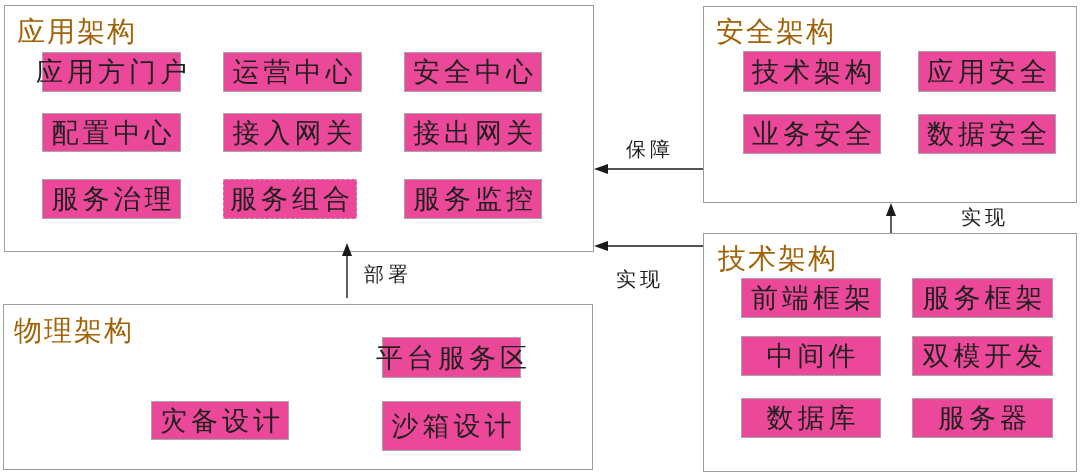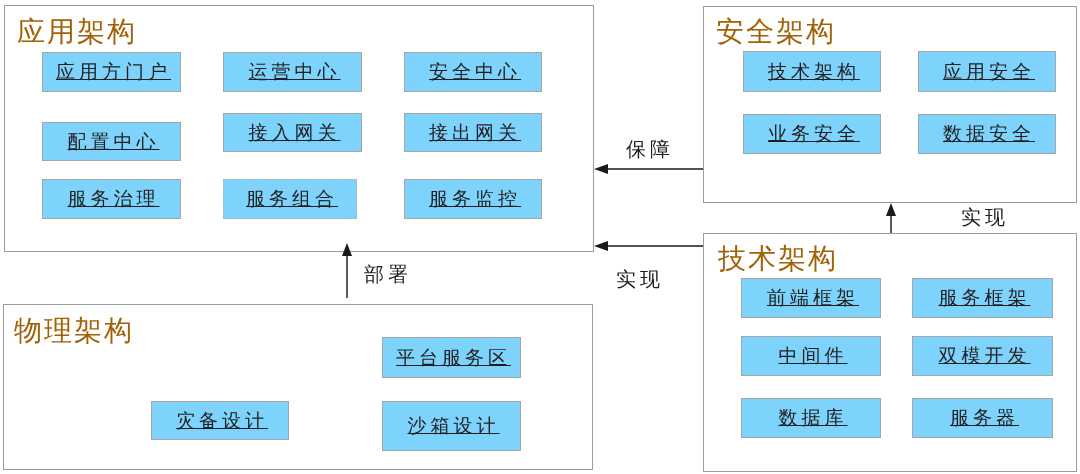--- a/index.html
+++ b/index.html
@@ -25,31 +25,30 @@
   .panel-title {
     position: absolute;
     font-size: 28px;
     letter-spacing: 2px;
     color: #a16207;
     white-space: nowrap;
   }
   .node {
     position: absolute;
     border: 1px solid #a6a6a6;
-    background: #7dd3fc;
+    background: #ec4899;
     box-sizing: border-box;
     display: flex;
     align-items: center;
     justify-content: center;
-    font-size: 19px;
+    font-size: 27px;
     letter-spacing: 4px;
     text-indent: 4px;
     white-space: nowrap;
     color: #1f1f1f;
-    text-decoration: underline;
   }
   .node.dashed {
     border: 1px dashed #b5b5b5;
   }
   .node.bold-label {
     font-weight: bold;
     letter-spacing: 1px;
     text-indent: 1px;
   }
   .arrow-label {
@@ -79,21 +78,21 @@
 </head>
 <body>
 
 <div id="canvas">
 
   <div class="panel" style="left:4px; top:5px; width:590px; height:247px;">
     <div class="panel-title" style="left:12px; top:7px;">应用架构</div>
     <div class="node" style="left:37px; top:46px; width:139px; height:40px;">应用方门户</div>
     <div class="node" style="left:218px; top:46px; width:139px; height:40px;">运营中心</div>
     <div class="node" style="left:399px; top:46px; width:138px; height:40px;">安全中心</div>
-    <div class="node" style="left:37px; top:116px; width:139px; height:39px;">配置中心</div>
+    <div class="node" style="left:37px; top:107px; width:139px; height:39px;">配置中心</div>
     <div class="node" style="left:218px; top:107px; width:139px; height:39px;">接入网关</div>
     <div class="node" style="left:399px; top:107px; width:138px; height:39px;">接出网关</div>
     <div class="node" style="left:37px; top:173px; width:139px; height:40px;">服务治理</div>
     <div class="node dashed" style="left:218px; top:173px; width:134px; height:40px;">服务组合</div>
     <div class="node" style="left:399px; top:173px; width:138px; height:40px;">服务监控</div>
   </div>
 
   <div class="panel" style="left:703px; top:6px; width:374px; height:197px;">
     <div class="panel-title" style="left:12px; top:6px;">安全架构</div>
     <div class="node" style="left:39px; top:44px; width:138px; height:41px;">技术架构</div>

